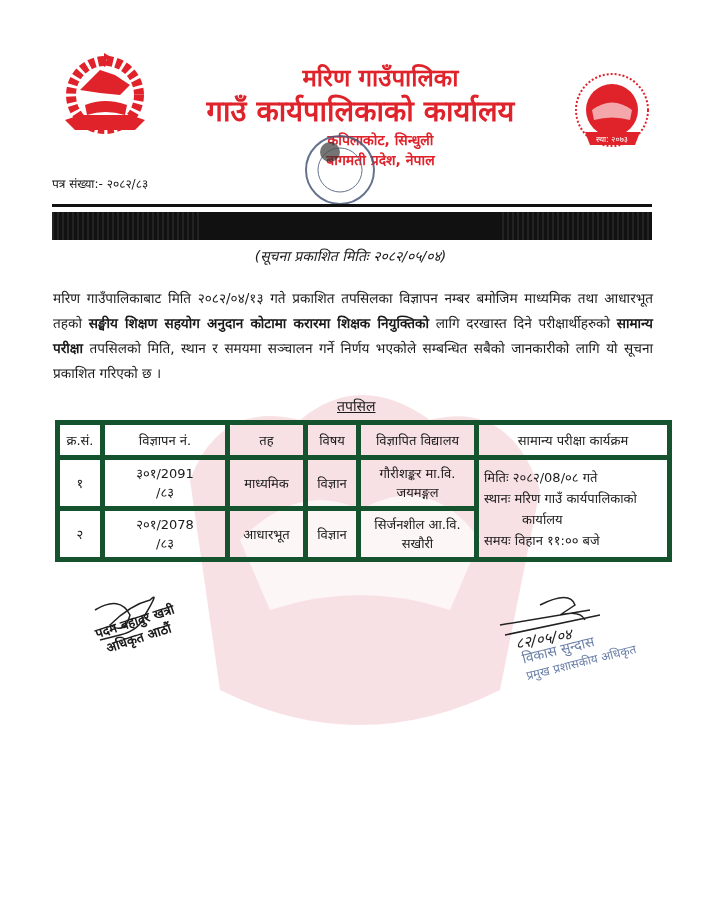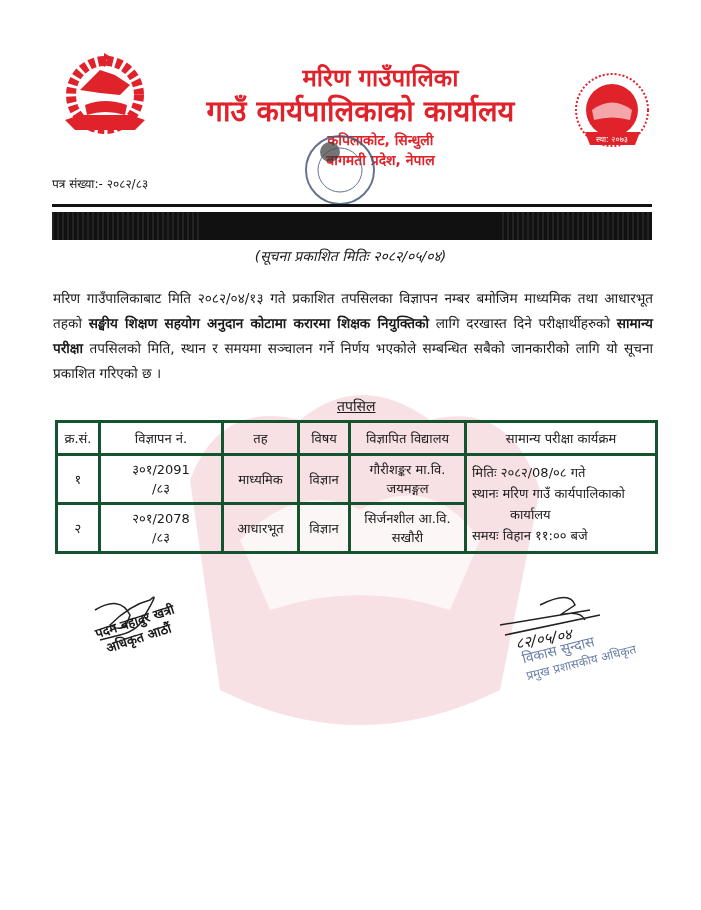--- a/index.html
+++ b/index.html
@@ -32,21 +32,21 @@
                font-size: 14px; font-style: italic; }
 
   .body-text { position: absolute; left: 53px; top: 286px; width: 600px; font-size: 13.6px;
                line-height: 25px; text-align: justify; }
   .body-text b { font-weight: bold; }
 
   .tapasil { position: absolute; left: 325px; top: 396px; font-size: 14px; text-decoration: underline; margin-left: 12px; }
 
   table.schedule { position: absolute; left: 55px; top: 420px; border-collapse: collapse;
                    font-size: 13px; background: transparent; }
-  table.schedule td, table.schedule th { border: 3px solid #14532d; text-align: center; font-weight: normal;
+  table.schedule td, table.schedule th { border: 5px solid #14532d; text-align: center; font-weight: normal;
                    padding: 2px 4px; vertical-align: middle; }
   table.schedule th { height: 26px; }
   table.schedule td { height: 42px; line-height: 19px; }
   .prog-cell { text-align: left !important; line-height: 21px !important; padding-left: 5px !important; }
   .indent { padding-left: 38px; display: inline-block; }
 
   .sig-left { position: absolute; left: 90px; top: 585px; width: 110px; height: 60px; }
   .sig-left-name { position: absolute; left: 93px; top: 626px; font-size: 13px; font-weight: bold;
                    transform: rotate(-18deg); transform-origin: left top; line-height: 17px; }
   .sig-right { position: absolute; left: 480px; top: 585px; width: 140px; height: 70px; }

